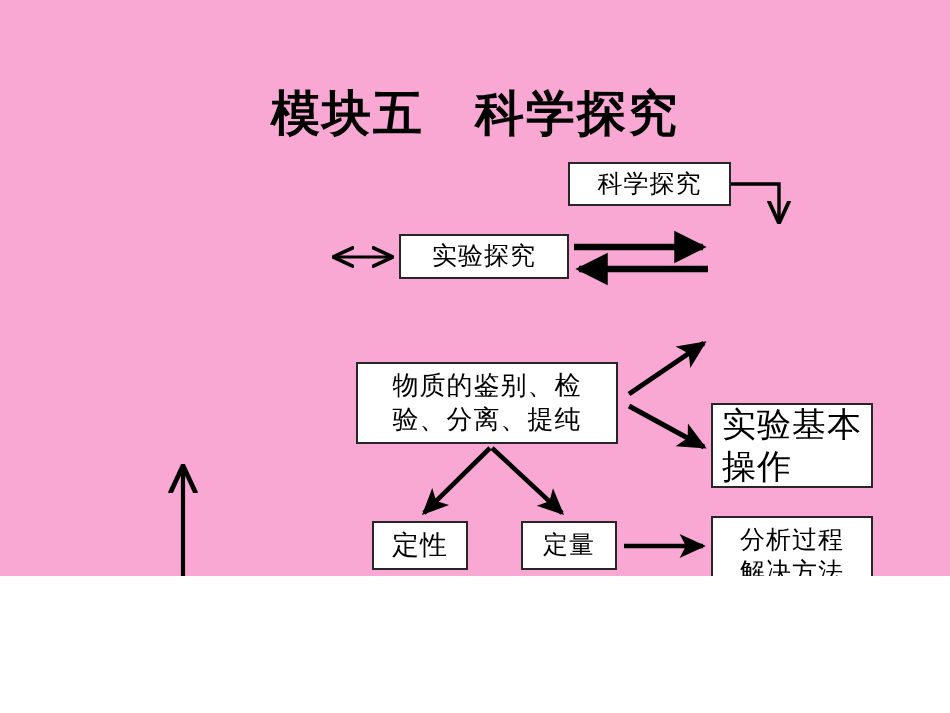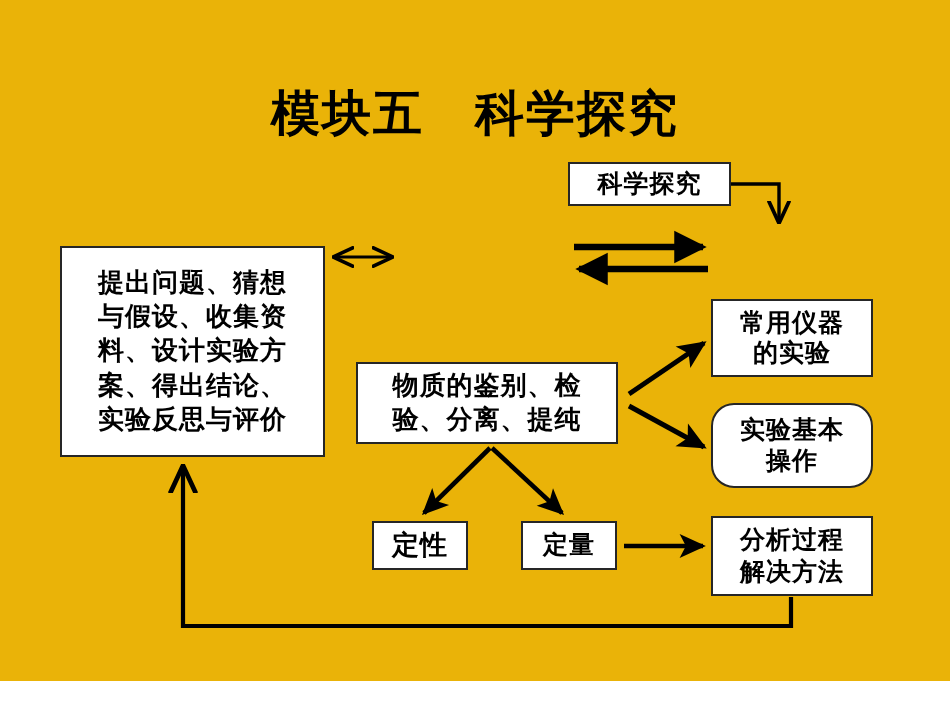--- a/index.html
+++ b/index.html
@@ -7,22 +7,22 @@
     margin: 0;
     padding: 0;
     background: #ffffff;
   }
   body {
     font-family: "Liberation Serif", "DejaVu Serif", serif;
   }
   #slide {
     position: relative;
     width: 950px;
-    height: 681px;
-    background: #eab308;
+    height: 576px;
+    background: #f9a8d4;
     overflow: hidden;
   }
   #title {
     position: absolute;
     left: 0;
     top: 88px;
     width: 950px;
     text-align: center;
     font-family: "DejaVu Sans", "Liberation Sans", sans-serif;
     font-weight: bold;
@@ -32,36 +32,35 @@
     white-space: pre;
     line-height: 1.05;
   }
   .node {
     position: absolute;
     box-sizing: border-box;
     border: 2px solid #262626;
     background: #ffffff;
     color: #000000;
     font-family: "Liberation Serif", "DejaVu Serif", serif;
-    font-weight: bold;
+    font-weight: normal;
     display: flex;
     align-items: center;
     justify-content: center;
-    text-align: center;
     white-space: pre-line;
     line-height: 1.22;
     letter-spacing: 1px;
   }
   .n-kexue      { left: 568px; top: 162px; width: 163px; height: 44px;  font-size: 25px; }
   .n-fangan     { left: 712px; top: 231px; width: 161px; height: 45px;  font-size: 25px; }
   .n-tanjiu     { left: 399px; top: 234px; width: 170px; height: 45px;  font-size: 25px; }
   .n-bigleft    { left: 60px;  top: 246px; width: 265px; height: 211px; font-size: 26px;
                   line-height: 1.32; letter-spacing: 1px; }
   .n-changyong  { left: 711px; top: 299px; width: 162px; height: 78px;  font-size: 25px; }
-  .n-jiben      { left: 711px; top: 403px; width: 162px; height: 85px;  font-size: 25px; border-radius: 23px; }
+  .n-jiben      { left: 711px; top: 403px; width: 162px; height: 85px;  font-size: 34px; }
   .n-wuzhi      { left: 356px; top: 362px; width: 262px; height: 82px;  font-size: 26px;
                   line-height: 1.3; }
   .n-dingxing   { left: 372px; top: 521px; width: 96px;  height: 49px;  font-size: 27px; }
   .n-dingliang  { left: 521px; top: 521px; width: 96px;  height: 49px;  font-size: 25px; }
   .n-fenxi      { left: 711px; top: 516px; width: 162px; height: 80px;  font-size: 25px;
                   line-height: 1.3; }
   #edges {
     position: absolute;
     left: 0;
     top: 0;
@@ -125,27 +124,21 @@
     <g>
       <path d="M 624 546 L 703 546" fill="none" stroke="#000000" stroke-width="4.6" marker-end="url(#ah-solid)"></path>
     </g>
 
     <g>
       <path d="M 791 597 L 791 626 L 183 626 L 183 467" fill="none" stroke="#000000" stroke-width="4.2" stroke-linejoin="miter" marker-end="url(#ah-thin)"></path>
     </g>
   </svg>
 
   <div class="node n-kexue">科学探究</div>
-  <div class="node n-bigleft">提出问题、猜想
-与假设、收集资
-料、设计实验方
-案、得出结论、
-实验反思与评价</div>
-  <div class="node n-changyong">常用仪器
-的实验</div>
+  <div class="node n-tanjiu">实验探究</div>
   <div class="node n-jiben">实验基本
 操作</div>
   <div class="node n-wuzhi">物质的鉴别、检
 验、分离、提纯</div>
   <div class="node n-dingxing">定性</div>
   <div class="node n-dingliang">定量</div>
   <div class="node n-fenxi">分析过程
 解决方法</div>
 
 </div>

